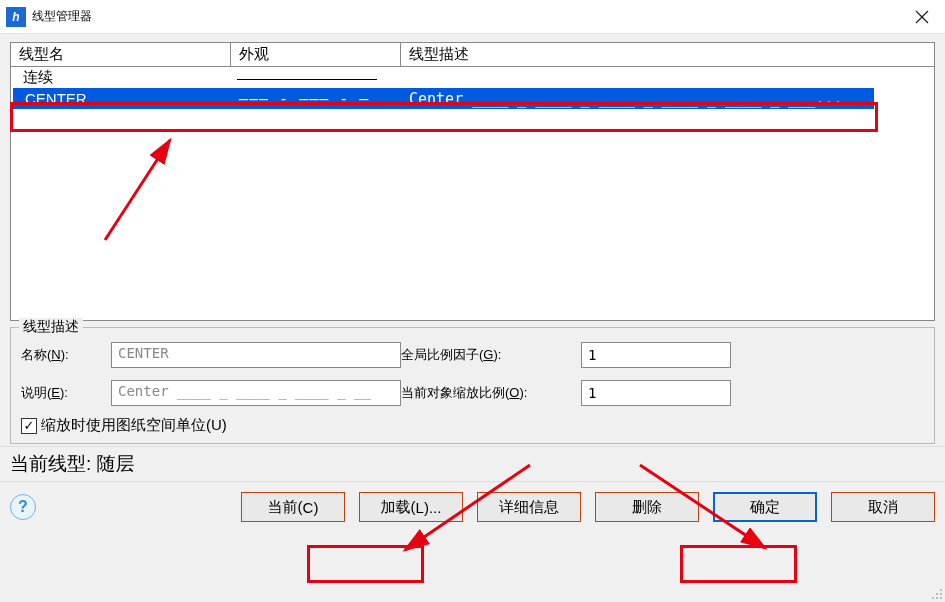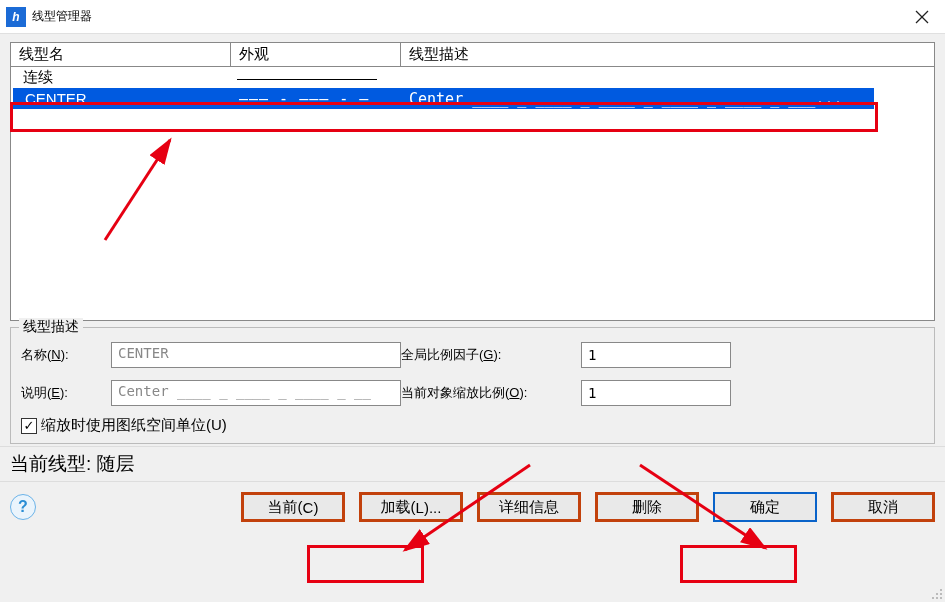--- a/index.html
+++ b/index.html
@@ -175,21 +175,21 @@
     align-items: center;
     justify-content: center;
     font-size: 16px;
     font-weight: bold;
     margin-right: auto;
   }
   .spacer-flex { flex: 0 0 150px; }
   .btn {
     height: 30px;
     min-width: 104px;
-    border: 3px solid #c2410c;
+    border: 1px solid #c2410c;
     background: #e9e9e9;
     font-size: 15px;
     display: flex;
     align-items: center;
     justify-content: center;
     padding: 0 10px;
   }
   .btn.primary {
     border: 2px solid #0a63c9;
     background: #e9e9e9;

